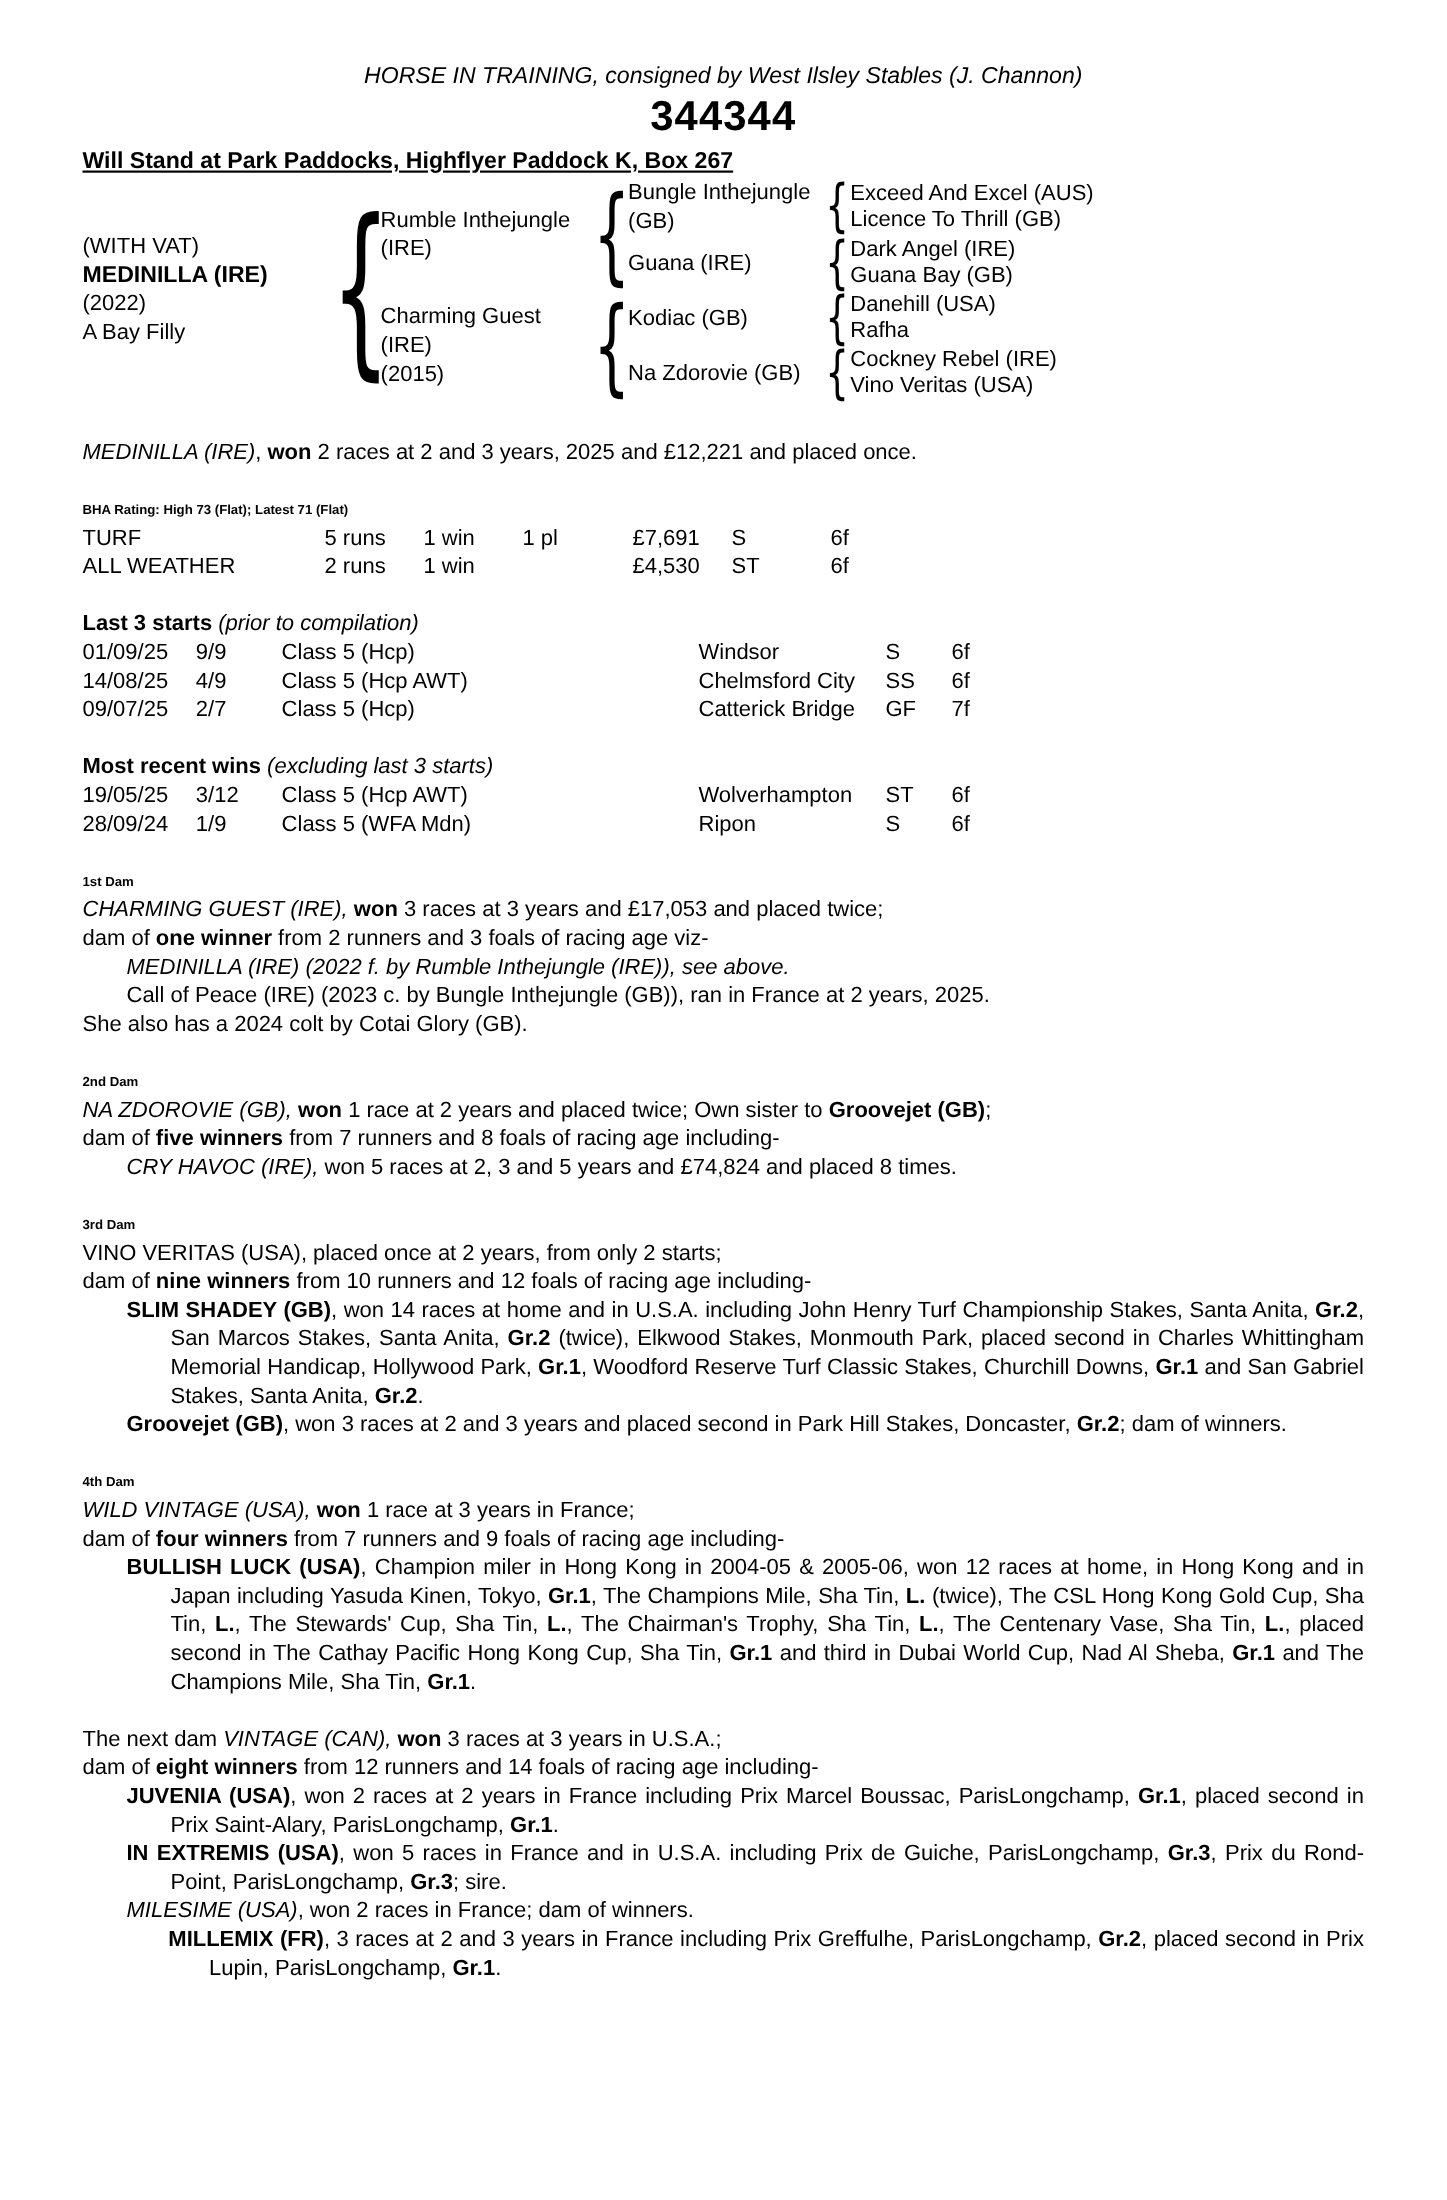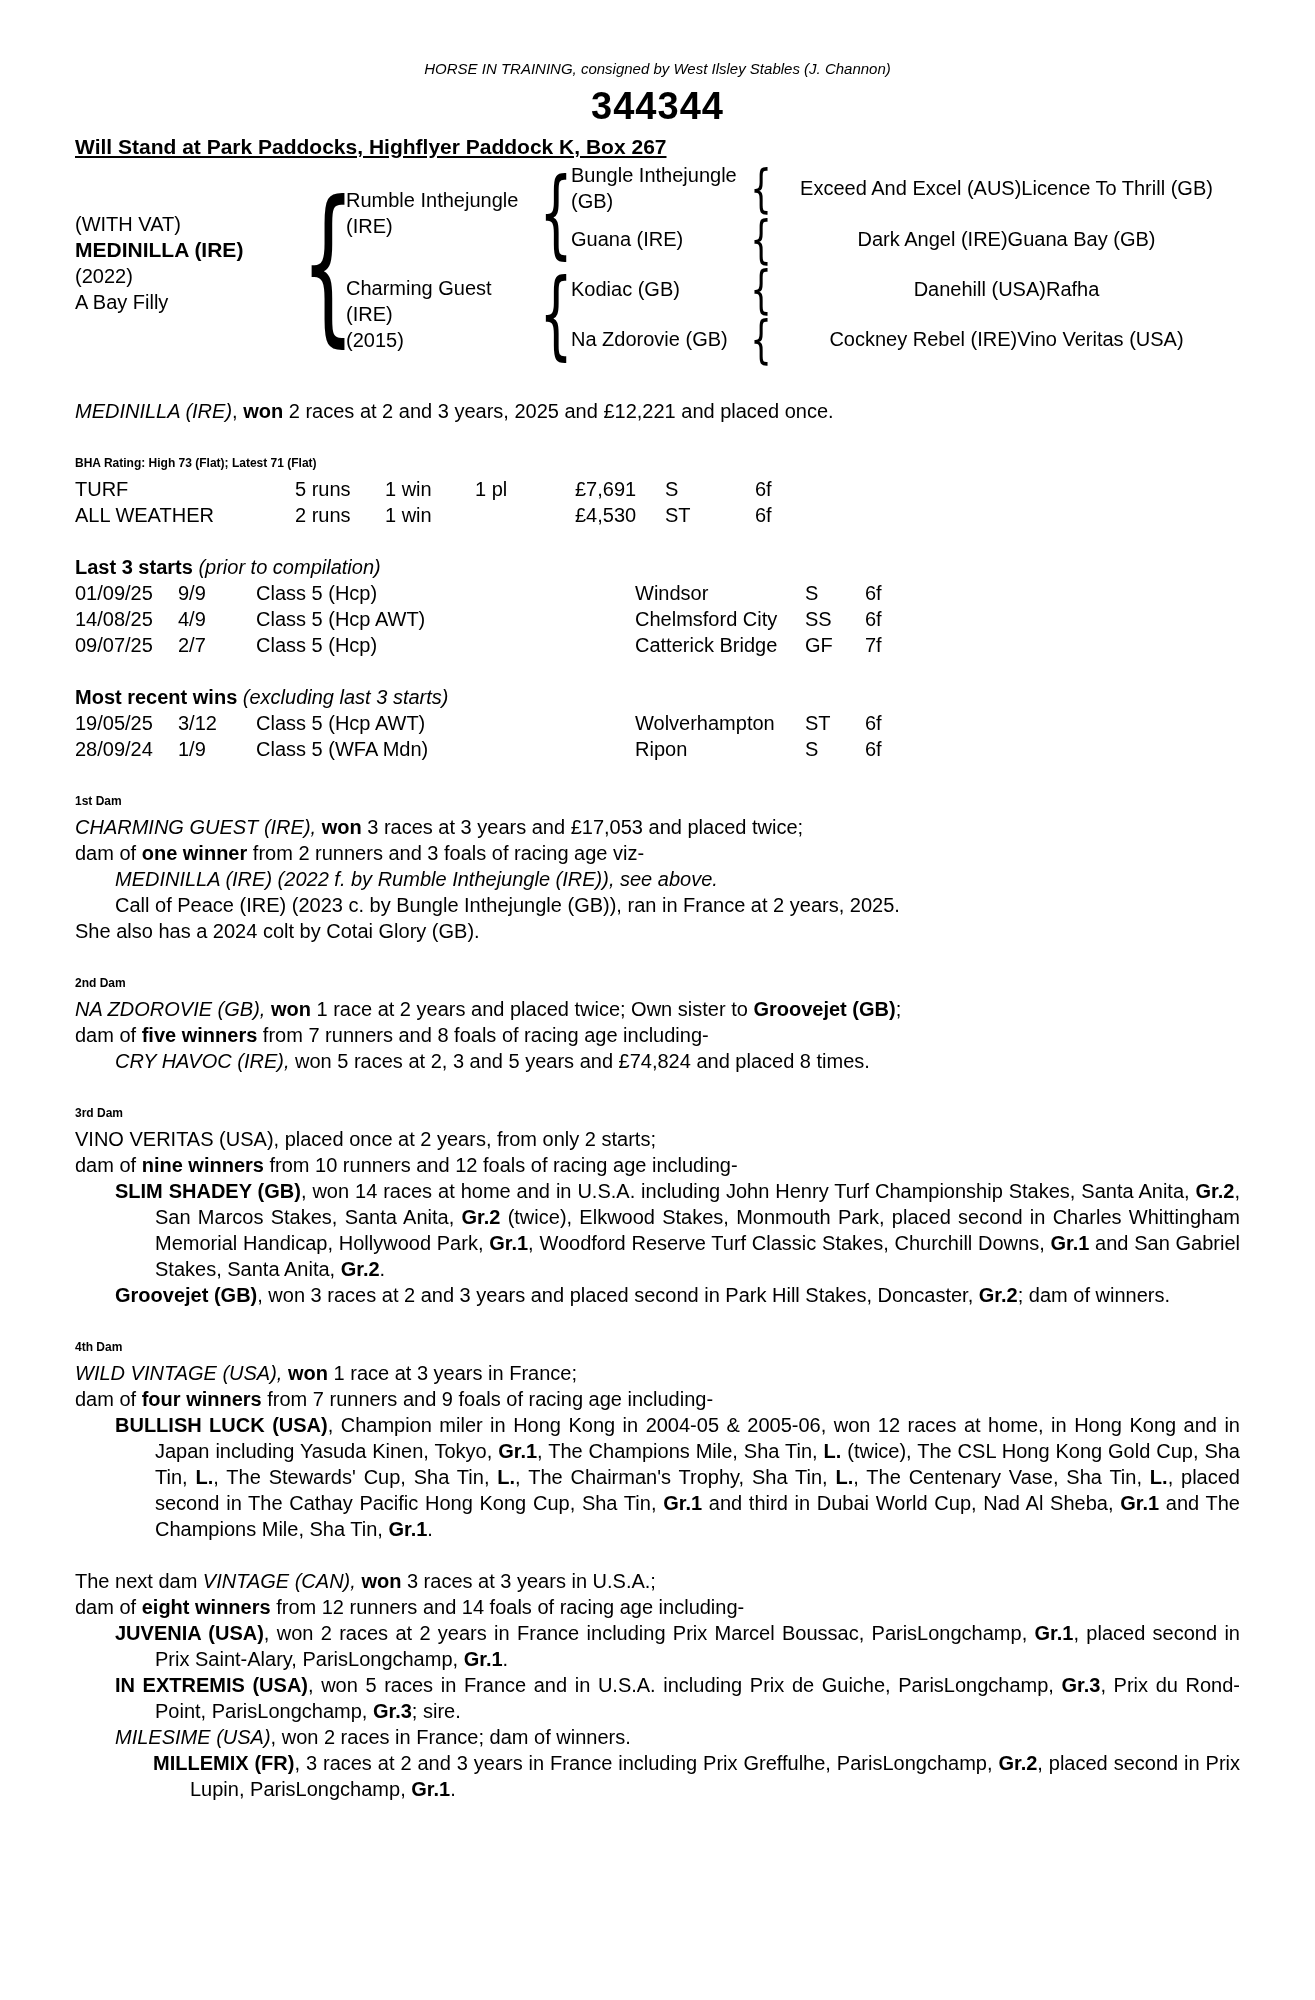--- a/index.html
+++ b/index.html
@@ -6,35 +6,35 @@
   html,body { background:#ffffff; }
   body {
     width:1315px; min-height:2000px;
     color:#000;
     font-family:"Liberation Sans","DejaVu Sans",sans-serif;
     font-size:20px; line-height:26px;
     padding:56px 75px 40px 75px;
   }
 
   
-  .title { text-align:center; font-style:italic; font-size:15px; }
+  .title { text-align:center; font-style:italic; font-size:21px; }
   .lot-row { display:flex; justify-content:center; align-items:flex-end; margin-top:4px; }
   .lot-number { font-size:38px; font-weight:bold; line-height:40px; letter-spacing:1px; }
   .stand-line { font-weight:bold; font-size:21px; text-decoration:underline; margin-top:8px; }
 
   
   .pedigree { display:flex; align-items:center; margin-top:2px; }
   .ped-subject { width:235px; }
   .ped-name-main { font-weight:bold; font-size:21px; }
   .ped-col { display:flex; flex-direction:column; flex:1; }
   .ped-half { display:flex; align-items:center; }
   .ped-quarter { display:flex; align-items:center; min-height:50px; }
   .gen1 { width:195px; white-space:pre-line; }
   .gen2 { width:178px; white-space:pre-line; }
-  .gen3-pair { display:flex; flex-direction:row; justify-content:center; flex:1; }
+  .gen3-pair { display:flex; flex-direction:column; justify-content:center; flex:1; }
   .gen3 { line-height:23px; }
   .brace { display:flex; align-items:center; justify-content:center; align-self:stretch;
            font-family:"DejaVu Sans",sans-serif; font-weight:normal; }
   .brace::before { content:"{"; display:block; line-height:0; }
   .brace-1 { font-size:170px; width:36px; transform:scaleX(.5); }
   .brace-2 { font-size:96px;  width:30px; transform:scaleX(.55); }
   .brace-3 { font-size:52px;  width:24px; transform:scaleX(.65); }
 
   
   .summary { margin-top:34px; }

